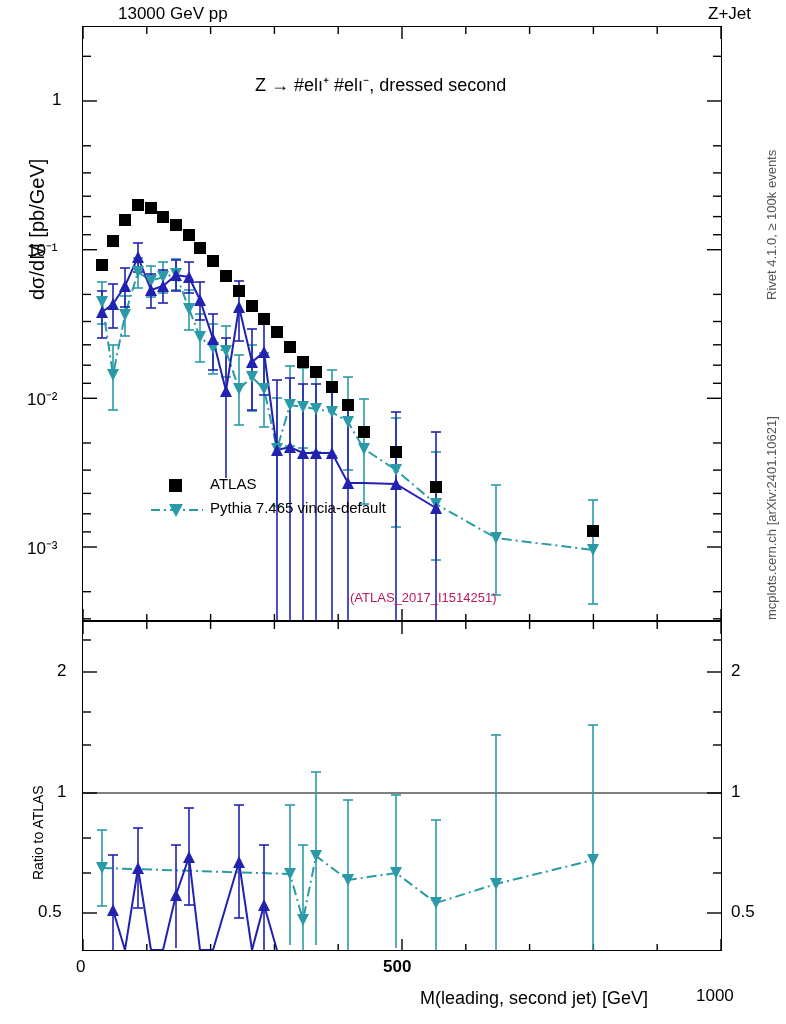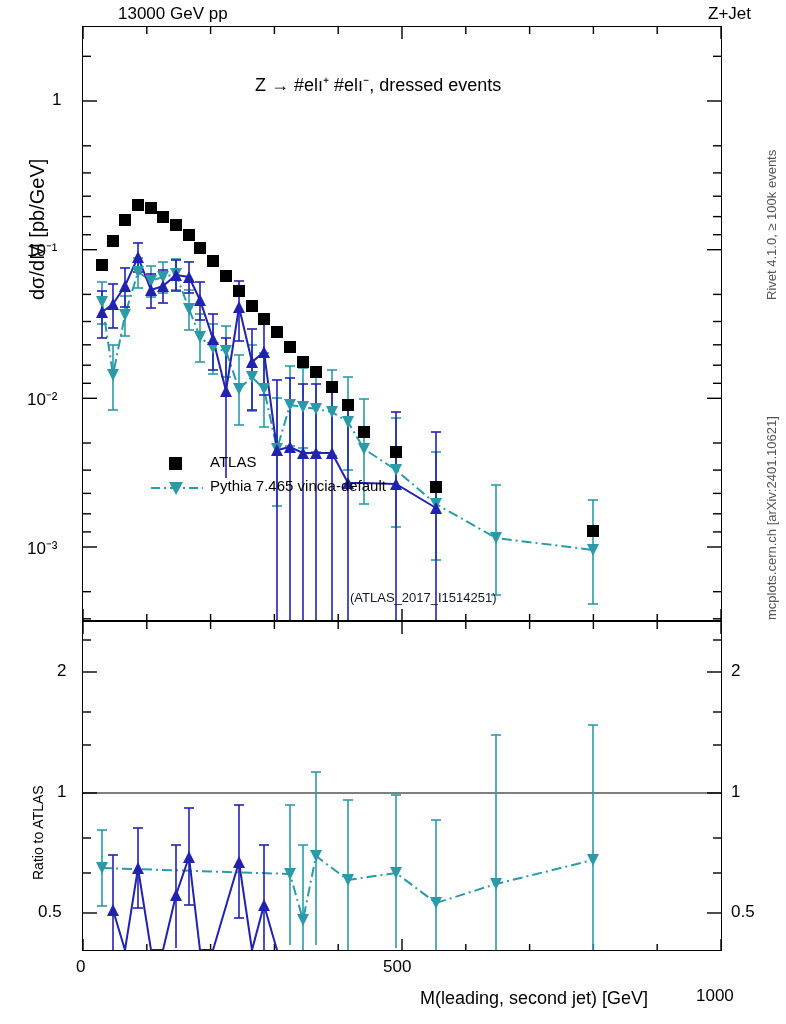--- a/index.html
+++ b/index.html
@@ -20,21 +20,21 @@
   
   .rot{position:absolute;transform-origin:0 0;white-space:nowrap;}
 
   .sidetext{font-size:13px;color:#555;}
 
   
   .legend{position:absolute;}
   .legrow{position:relative;height:24px;}
   .legtxt{position:absolute;left:62px;top:1px;font-size:15px;white-space:nowrap;}
 
-  .watermark{position:absolute;font-size:13px;color:#0f172a;white-space:nowrap;}
+  .watermark{position:absolute;font-size:13px;color:#be185d;white-space:nowrap;}
 
   svg{position:absolute;left:0;top:0;overflow:visible;}
 </style>
 </head>
 <body>
 
 <div id="root">
 
   <div class="abs toplabel" style="left:82px;top:4px;">13000 GeV pp</div>
   <div class="abs toplabel" style="left:672px;top:4px;">Z+Jet</div>
@@ -477,37 +477,37 @@
   <div class="tl" style="left:27px;top:536px;">10⁻³</div>
 
   <div class="tl" style="left:57px;top:661px;">2</div>
   <div class="tl" style="left:57px;top:782px;">1</div>
   <div class="tl" style="left:38px;top:902px;">0.5</div>
   <div class="tl" style="left:731px;top:661px;">2</div>
   <div class="tl" style="left:731px;top:782px;">1</div>
   <div class="tl" style="left:731px;top:902px;">0.5</div>
 
   <div class="tl" style="left:76px;top:957px;">0</div>
-  <div class="tl" style="left:383px;top:957px;">500</div>
+  <div class="tl" style="left:383px;top:957px;font-weight:bold;">500</div>
   <div class="tl" style="left:696px;top:957px;margin-top:29px;">1000</div>
 
   <div class="tl" style="left:420px;top:988px;font-size:18px;">M(leading, second jet) [GeV]</div>
 
   <div class="rot" style="left:26px;top:300px;transform:rotate(-90deg);font-size:20px;">dσ/dM [pb/GeV]</div>
 
   <div class="rot" style="left:30px;top:880px;transform:rotate(-90deg);font-size:14px;">Ratio to ATLAS</div>
 
-  <div class="tl" style="left:255px;top:72px;font-size:18px;">Z → #elı⁺ #elı⁻, dressed events</div>
+  <div class="tl" style="left:255px;top:72px;font-size:18px;">Z → #elı⁺ #elı⁻, dressed second</div>
 
   <div class="rot sidetext" style="left:764px;top:300px;transform:rotate(-90deg);">Rivet 4.1.0, ≥ 100k events</div>
   <div class="rot sidetext" style="left:764px;top:620px;transform:rotate(-90deg);">mcplots.cern.ch [arXiv:2401.10621]</div>
 
   <div class="watermark" style="left:350px;top:590px;">(ATLAS_2017_I1514251)</div>
 
-  <div class="legend" style="left:148px;top:452px;width:330px;">
+  <div class="legend" style="left:148px;top:474px;width:330px;">
     <div class="legrow">
       <svg width="60" height="24">
         <rect x="21" y="5" width="13" height="13" fill="#000000"></rect>
       </svg>
       <span class="legtxt">ATLAS</span>
     </div>
     <div class="legrow">
       <svg width="60" height="24">
         <line x1="3" y1="12" x2="55" y2="12" stroke="#2a9aa8" stroke-width="2" stroke-dasharray="9,4,2,4"></line>
         <polygon points="21,6 35,6 28,19" fill="#2a9aa8"></polygon>

